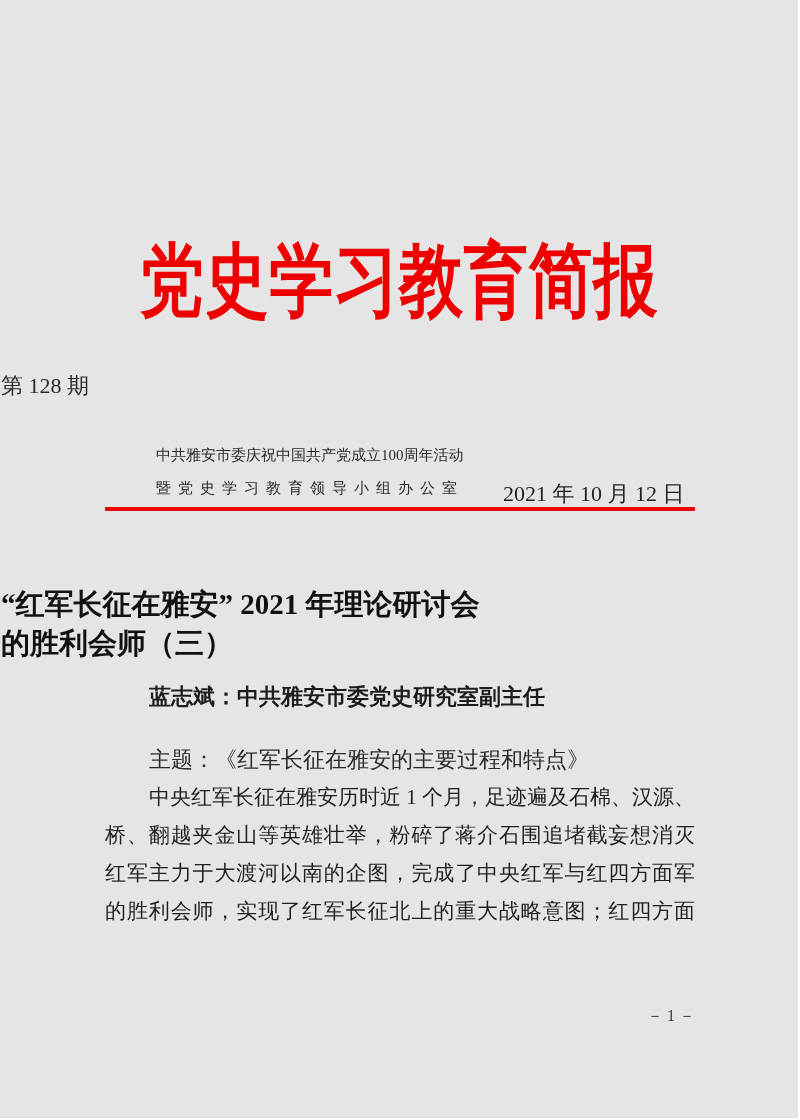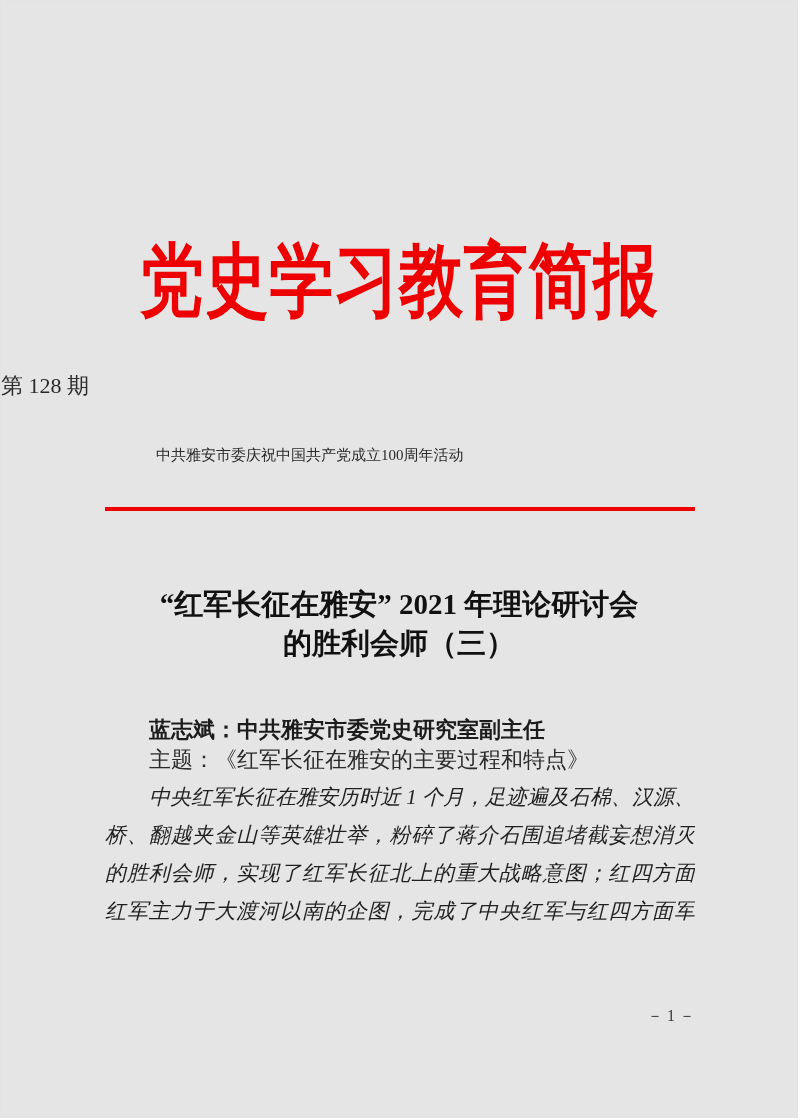--- a/index.html
+++ b/index.html
@@ -68,29 +68,28 @@
     width: 590px;
     height: 4px;
     background: var(--accent, #ee0000);
   }
   
   .article-title {
     position: absolute;
     top: 584px;
     left: 0;
     right: 0;
-    text-align: center;
     font-size: 29px;
     font-weight: 700;
     color: #111111;
     line-height: 39px;
   }
   .speaker-line {
     position: absolute;
-    top: 714px;
+    top: 681px;
     left: 148px;
     font-size: 22px;
     font-weight: 700;
     font-family: "Liberation Sans", "DejaVu Sans", sans-serif;
     color: #1c1c1c;
     white-space: nowrap;
   }
   .topic-line {
     position: absolute;
     top: 744px;
@@ -107,21 +106,20 @@
     width: 590px;
     font-size: 21px;
     color: #1f1f1f;
   }
   .body-line {
     height: 38px;
     line-height: 38px;
     text-align: justify;
     text-align-last: justify;
     overflow: hidden;
-    font-style: italic;
   }
   .body-line.indent { padding-left: 44px; }
   
   .page-number {
     position: absolute;
     top: 1005px;
     left: 630px;
     width: 80px;
     text-align: center;
     font-size: 16px;
@@ -133,36 +131,38 @@
 <body>
 
 <div class="page">
 
   <div class="masthead-title">党史学习教育简报</div>
 
   <div class="issue-label">第 128 期</div>
 
   <div class="issuer-block">
     <div class="issuer-line1">中共雅安市委庆祝中国共产党成立100周年活动</div>
+    <div class="issuer-line2">暨党史学习教育领导小组办公室</div>
   </div>
 
+  <div class="issue-date">2021 年 10 月 12 日</div>
 
   <div class="red-rule"></div>
 
   <div class="article-title">
     <div>“红军长征在雅安” 2021 年理论研讨会</div>
     <div>的胜利会师（三）</div>
   </div>
 
   <div class="speaker-line">蓝志斌：中共雅安市委党史研究室副主任</div>
 
   <div class="topic-line">主题：《红军长征在雅安的主要过程和特点》</div>
 
   <div class="article-body">
     <div class="body-line indent">中央红军长征在雅安历时近 1 个月，足迹遍及石棉、汉源、</div>
     <div class="body-line">桥、翻越夹金山等英雄壮举，粉碎了蒋介石围追堵截妄想消灭</div>
+    <div class="body-line">红军主力于大渡河以南的企图，完成了中央红军与红四方面军</div>
     <div class="body-line">的胜利会师，实现了红军长征北上的重大战略意图；红四方面</div>
-    <div class="body-line">红军主力于大渡河以南的企图，完成了中央红军与红四方面军</div>
   </div>
 
   <div class="page-number">－ 1 －</div>
 
 </div>
 
 </body></html>

